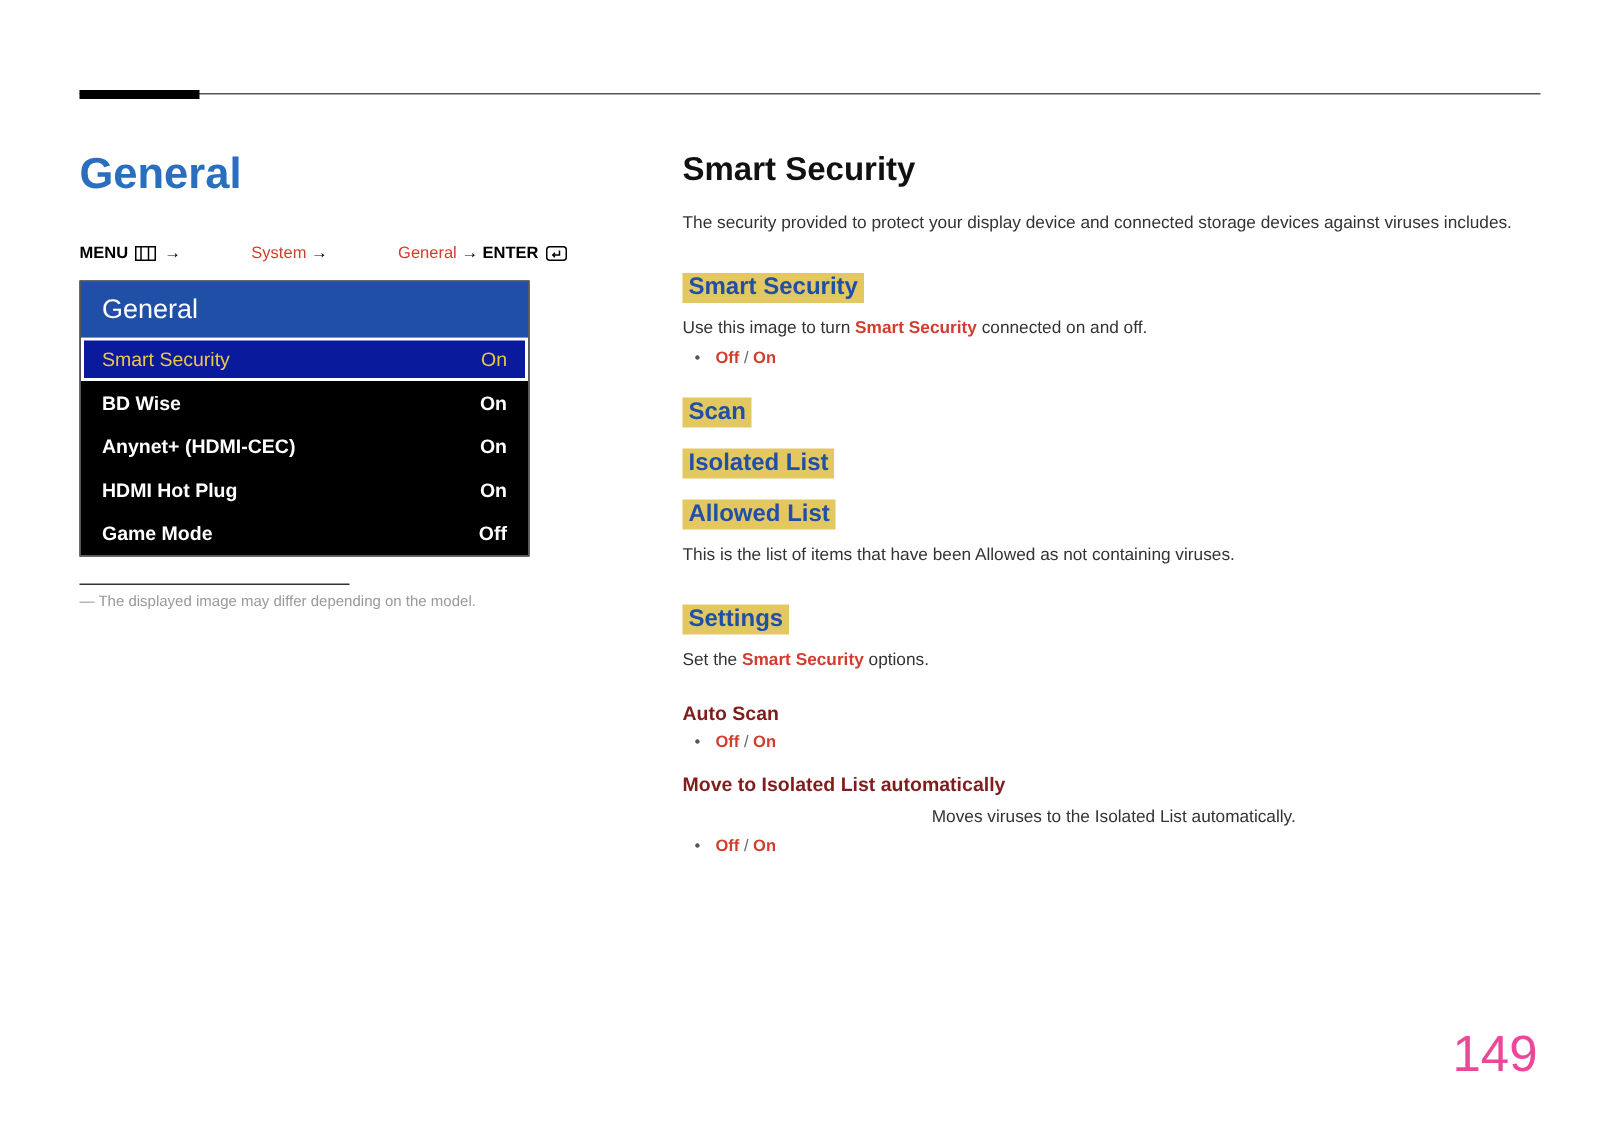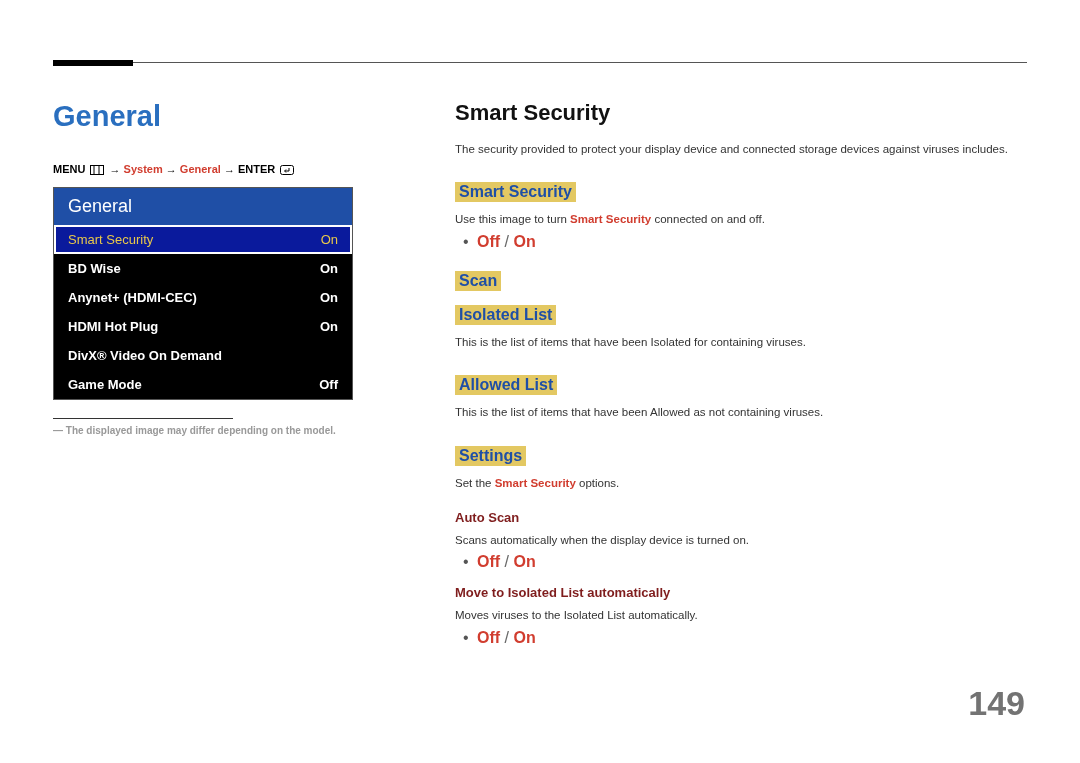--- a/index.html
+++ b/index.html
@@ -38,21 +38,21 @@
     font-size: 29px;
     font-weight: 600;
     margin-bottom: 30px;
   }
   .breadcrumb {
     font-size: 11px;
     font-weight: 700;
     color: #000;
     margin-bottom: 12px;
   }
-  .breadcrumb .red { color: #d13d2f; font-weight: 700; }
+  .breadcrumb .red { color: #d13d2f; font-weight: 400; margin-left: 44px; }
   .breadcrumb .icon-box {
     display: inline-block;
     width: 14px; height: 10px;
     vertical-align: middle;
     margin: 0 2px;
   }
   .menu-mock {
     width: 300px;
     border: 1px solid #555;
     font-size: 13px;
@@ -79,21 +79,20 @@
     outline-offset: -2px;
   }
   .footnote-rule {
     width: 180px;
     border-top: 1px solid #333;
     margin: 18px 0 6px 0;
   }
   .footnote {
     font-size: 10px;
     color: #999;
-    font-weight: bold;
   }
   .footnote::before { content: "― "; color: #999; }
   .h1-black {
     font-size: 22px;
     font-weight: 700;
     color: #111;
     margin-bottom: 14px;
   }
   .body-text {
     font-size: 11.5px;
@@ -105,21 +104,21 @@
     display: inline-block;
     background: #e3c862;
     color: #1f4fa6;
     font-size: 16px;
     font-weight: 700;
     padding: 1px 4px;
     margin: 6px 0 8px 0;
   }
   .inline-red { color: #d13d2f; font-weight: 700; }
   .bullet-row {
-    font-size: 16px;
+    font-size: 11px;
     color: #333;
     padding-left: 22px;
     position: relative;
     margin-bottom: 14px;
   }
   .bullet-row::before {
     content: "•";
     position: absolute; left: 8px; top: 0;
     color: #555;
   }
@@ -127,22 +126,22 @@
     font-size: 13px;
     font-weight: 700;
     color: #7f1d1d;
     margin: 4px 0 6px 0;
   }
   .page-num {
     position: absolute;
     right: 55px;
     bottom: 40px;
     font-size: 34px;
-    color: #737373;
-    font-weight: 700;
+    color: #ec4899;
+    font-weight: 400;
   }
   .sep { color: #666; }
 </style>
 </head>
 <body>
 
 <div class="topbar"></div>
 <div class="topbar-accent"></div>
 
 <div class="left-col">
@@ -183,24 +182,20 @@
     </div>
     <div class="menu-row">
       <span>Anynet+ (HDMI-CEC)</span>
       <span>On</span>
     </div>
     <div class="menu-row">
       <span>HDMI Hot Plug</span>
       <span>On</span>
     </div>
     <div class="menu-row">
-      <span>DivX® Video On Demand</span>
-      <span></span>
-    </div>
-    <div class="menu-row">
       <span>Game Mode</span>
       <span>Off</span>
     </div>
   </div>
 
   <div class="footnote-rule"></div>
   <div class="footnote">The displayed image may differ depending on the model.</div>
 </div>
 
 <div class="right-col">
@@ -211,36 +206,34 @@
   <div class="body-text" style="margin-bottom:4px;">
     <span>Use this image to turn </span><span class="inline-red">Smart Security</span><span> connected on and off.</span>
   </div>
   <div class="bullet-row">
     <span class="inline-red">Off</span><span class="sep"> / </span><span class="inline-red">On</span>
   </div>
 
   <div><span class="h2-hl">Scan</span></div>
 
   <div><span class="h2-hl">Isolated List</span></div>
-  <div class="body-text">This is the list of items that have been Isolated for containing viruses.</div>
 
   <div><span class="h2-hl">Allowed List</span></div>
   <div class="body-text">This is the list of items that have been Allowed as not containing viruses.</div>
 
   <div><span class="h2-hl">Settings</span></div>
   <div class="body-text">
     <span>Set the </span><span class="inline-red">Smart Security</span><span> options.</span>
   </div>
 
   <div class="h3-bold">Auto Scan</div>
-  <div class="body-text" style="margin-bottom:4px;">Scans automatically when the display device is turned on.</div>
   <div class="bullet-row">
     <span class="inline-red">Off</span><span class="sep"> / </span><span class="inline-red">On</span>
   </div>
 
   <div class="h3-bold">Move to Isolated List automatically</div>
-  <div class="body-text" style="margin-bottom:4px;">Moves viruses to the Isolated List automatically.</div>
+  <div class="body-text" style="margin-bottom:4px;text-align:center;">Moves viruses to the Isolated List automatically.</div>
   <div class="bullet-row">
     <span class="inline-red">Off</span><span class="sep"> / </span><span class="inline-red">On</span>
   </div>
 </div>
 
 <div class="page-num">149</div>
 
 </body></html>

